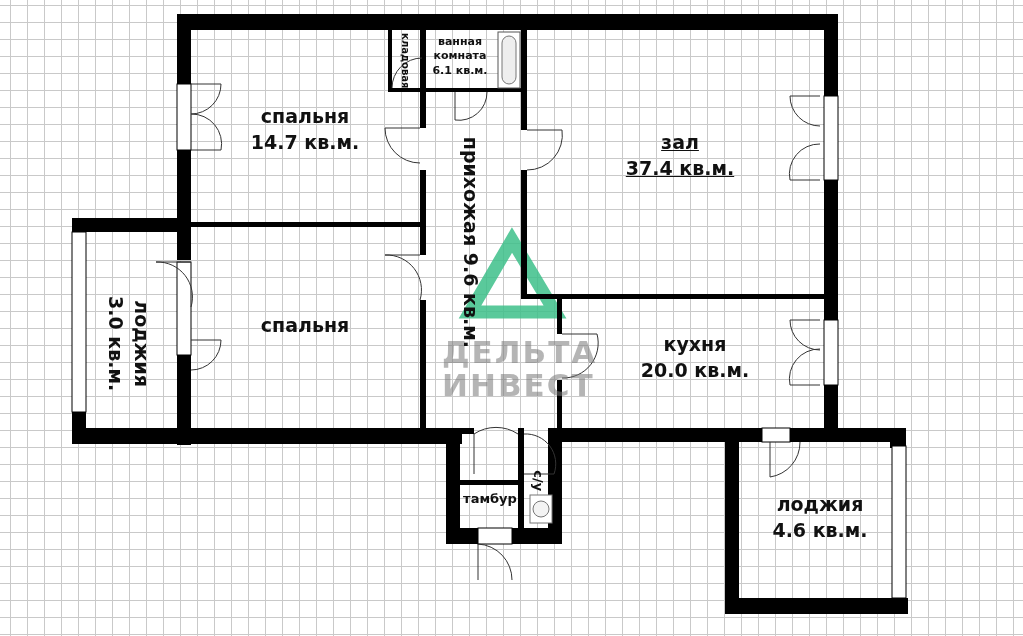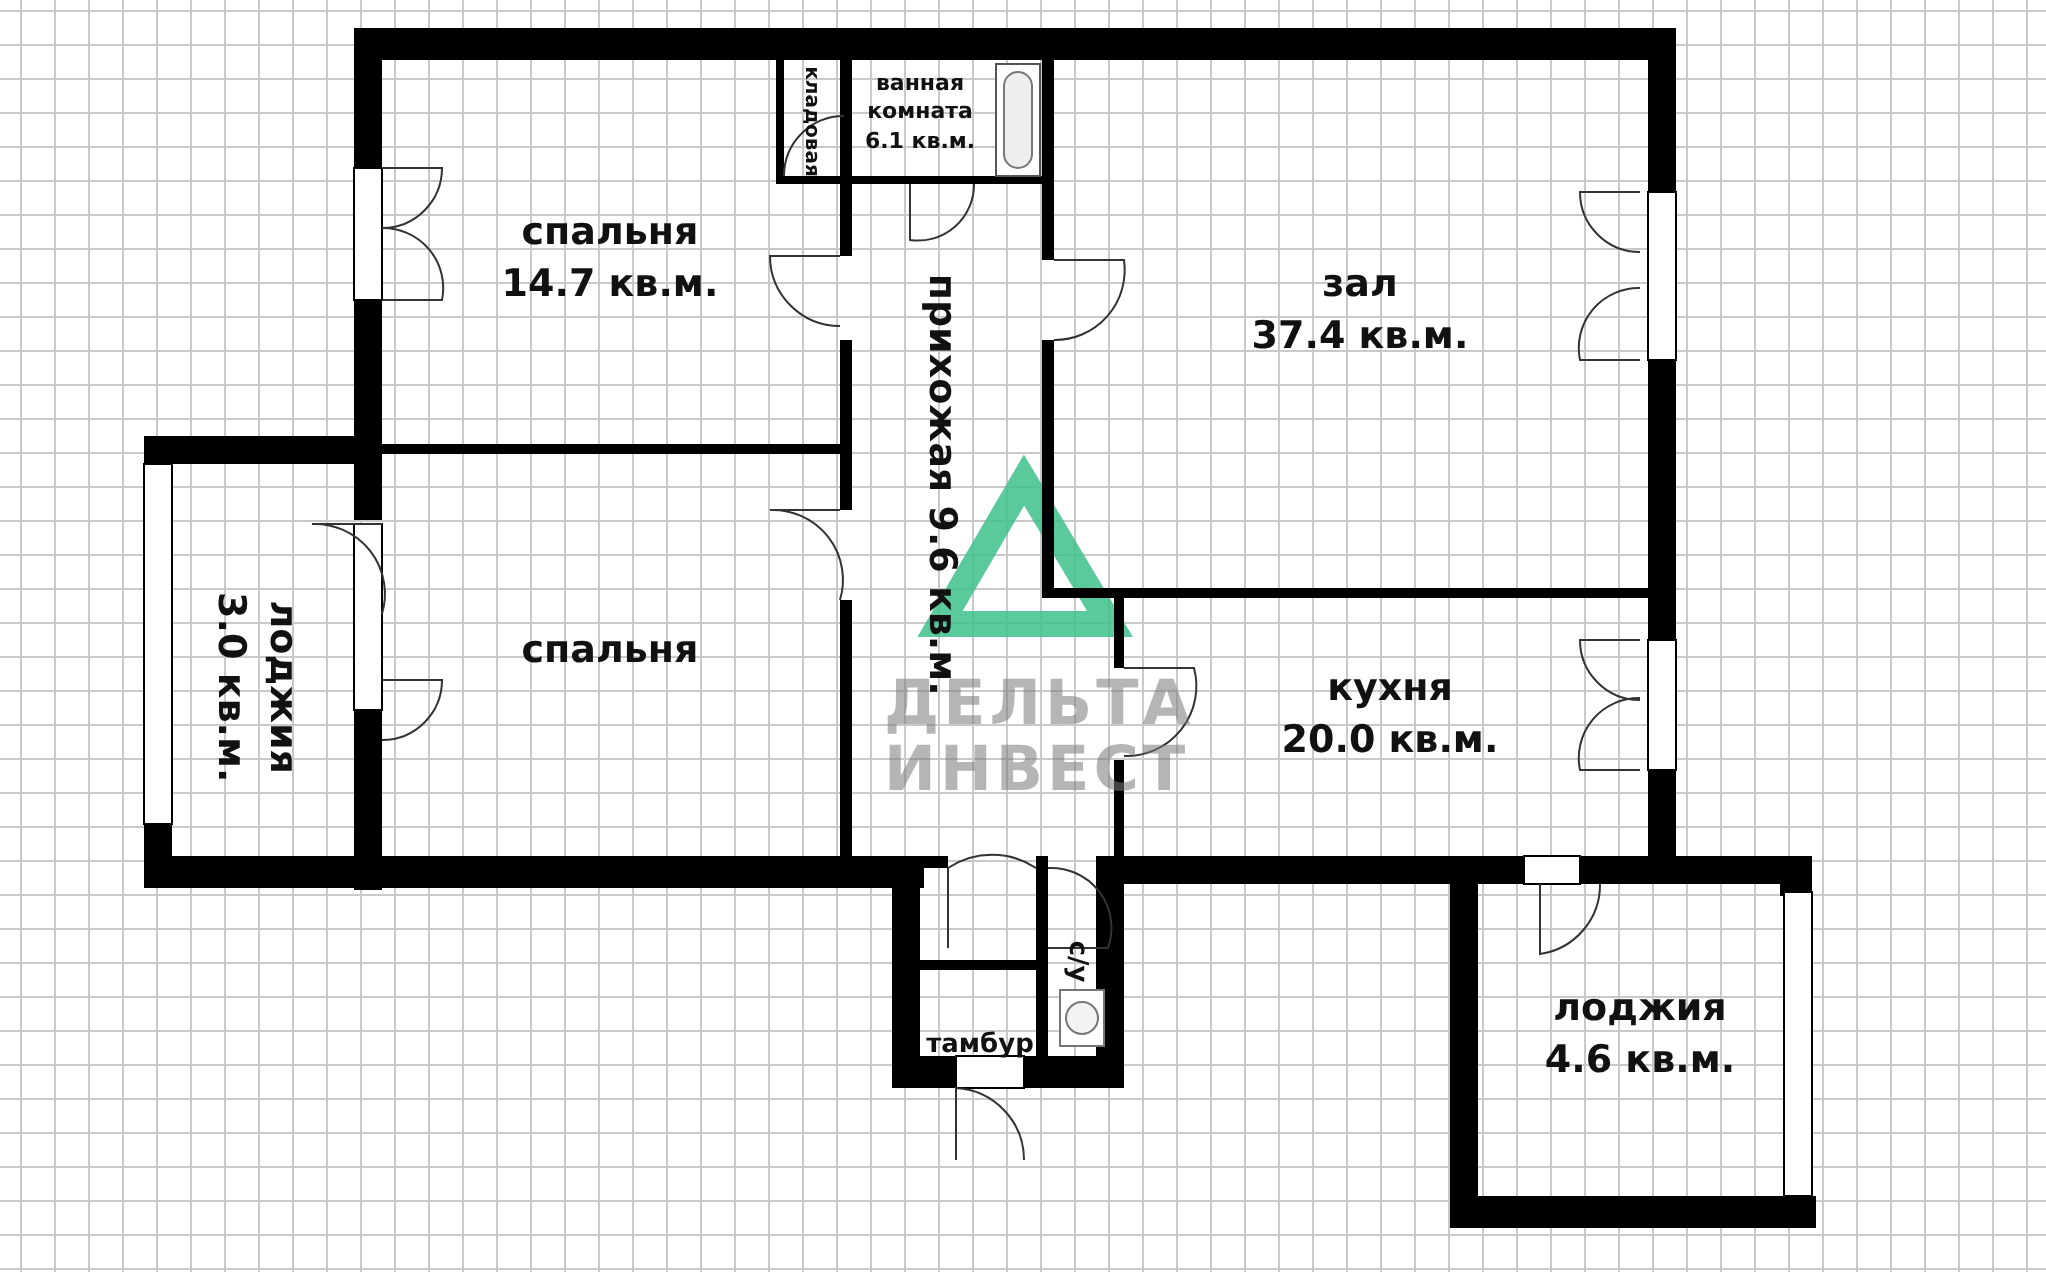--- a/index.html
+++ b/index.html
@@ -119,21 +119,21 @@
 
   <div class="room-label lbl-big" style="left:230px;top:104px;width:150px;">
     <div>спальня</div>
     <div>14.7 кв.м.</div>
   </div>
 
   <div class="room-label lbl-big" style="left:230px;top:313px;width:150px;">
     <div>спальня</div>
   </div>
 
-  <div class="room-label lbl-big" style="left:605px;top:130px;width:150px;">
+  <div class="room-label lbl-big" style="left:605px;top:130px;width:150px;text-decoration:underline;">
     <div>зал</div>
     <div>37.4 кв.м.</div>
   </div>
 
   <div class="room-label lbl-big" style="left:620px;top:332px;width:150px;">
     <div>кухня</div>
     <div>20.0 кв.м.</div>
   </div>
 
   <div class="room-label lbl-big vert" style="left:370px;top:224px;width:200px;transform:rotate(90deg);">
@@ -154,20 +154,20 @@
   <div class="room-label lbl-big vert" style="left:53px;top:318px;width:150px;transform:rotate(90deg);">
     <div>лоджия</div>
     <div>3.0 кв.м.</div>
   </div>
 
   <div class="room-label lbl-big" style="left:745px;top:492px;width:150px;">
     <div>лоджия</div>
     <div>4.6  кв.м.</div>
   </div>
 
-  <div class="room-label" style="left:458px;top:490px;width:64px;font-size:13px;margin-top:24px;">
+  <div class="room-label" style="left:458px;top:490px;width:64px;font-size:13px;">
     <span>тамбур</span>
   </div>
 
   <div class="room-label vert" style="left:523px;top:472px;width:30px;font-size:13px;transform:rotate(90deg);">
     <span>с/у</span>
   </div>
 </div>
 
 </body></html>

